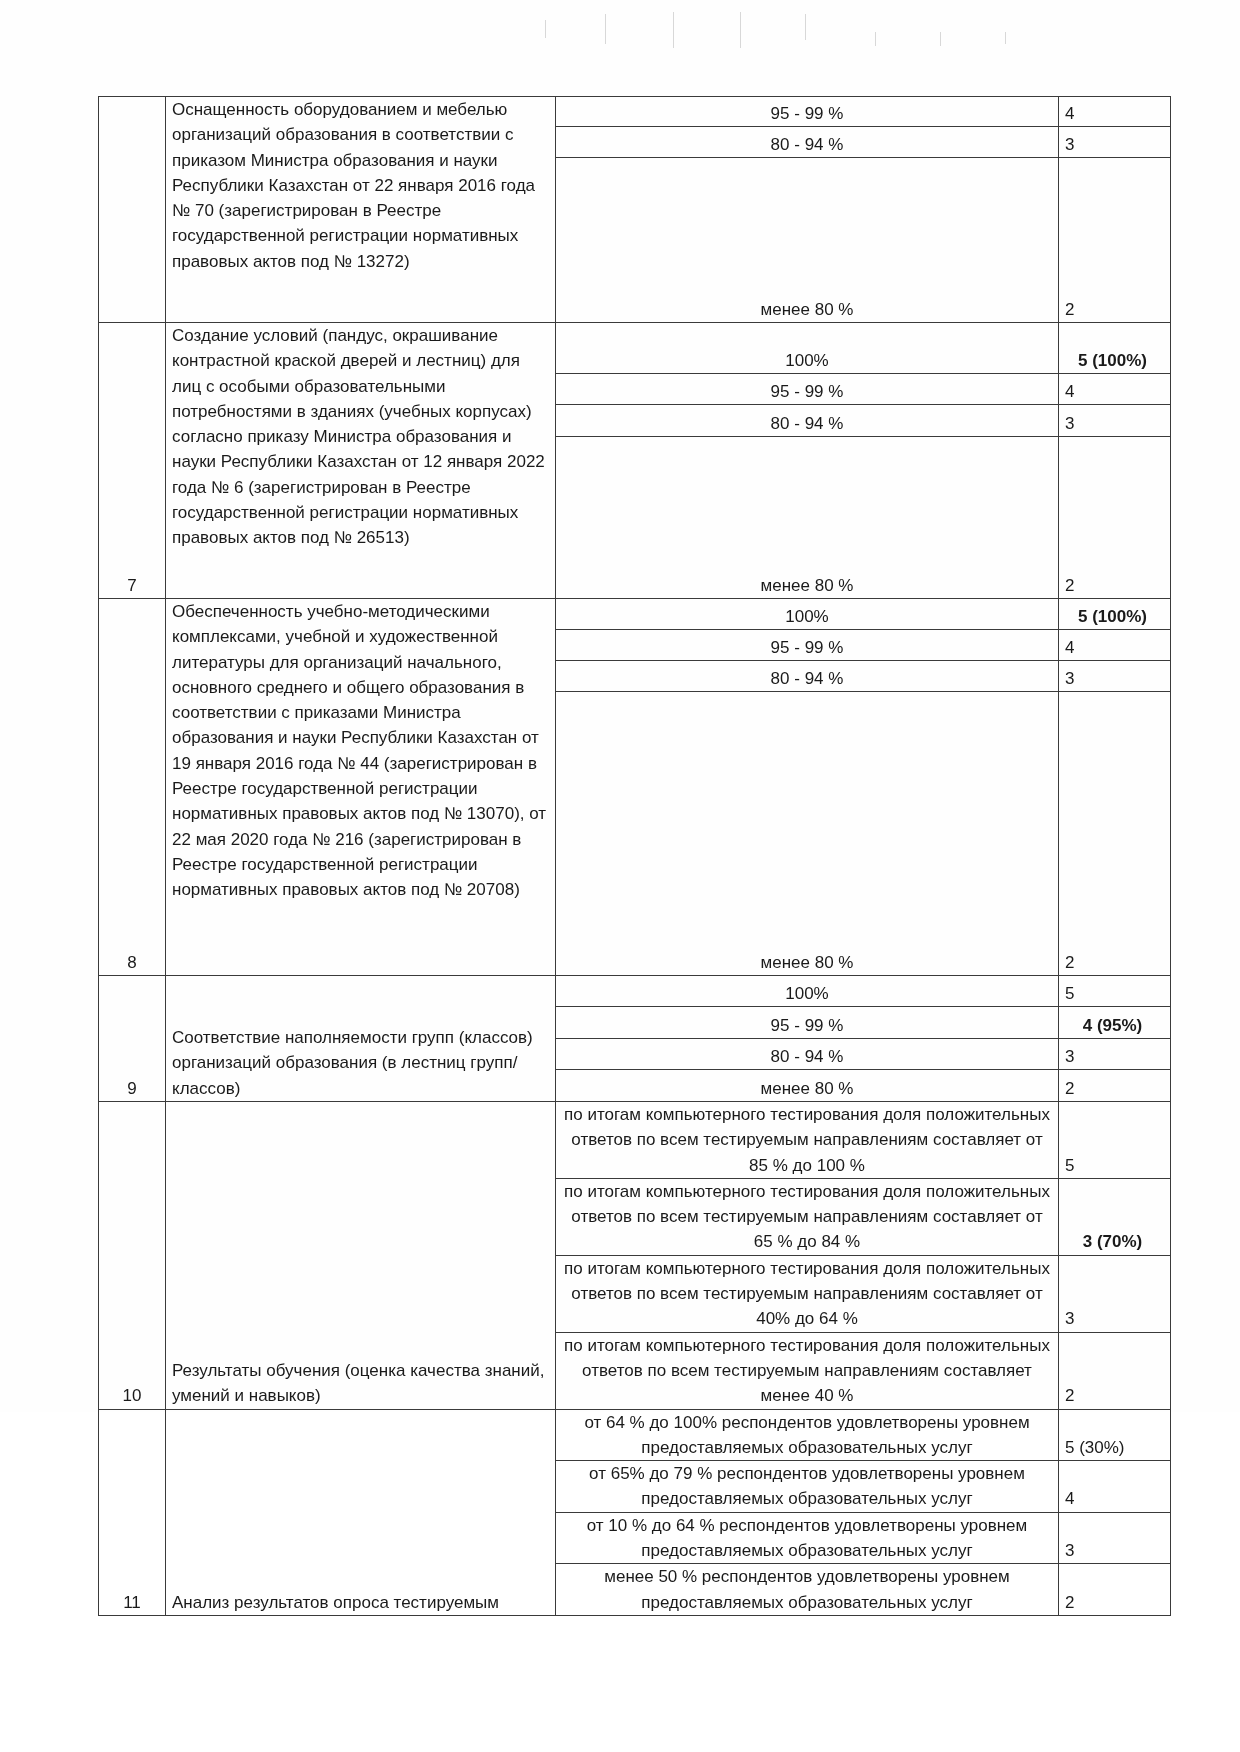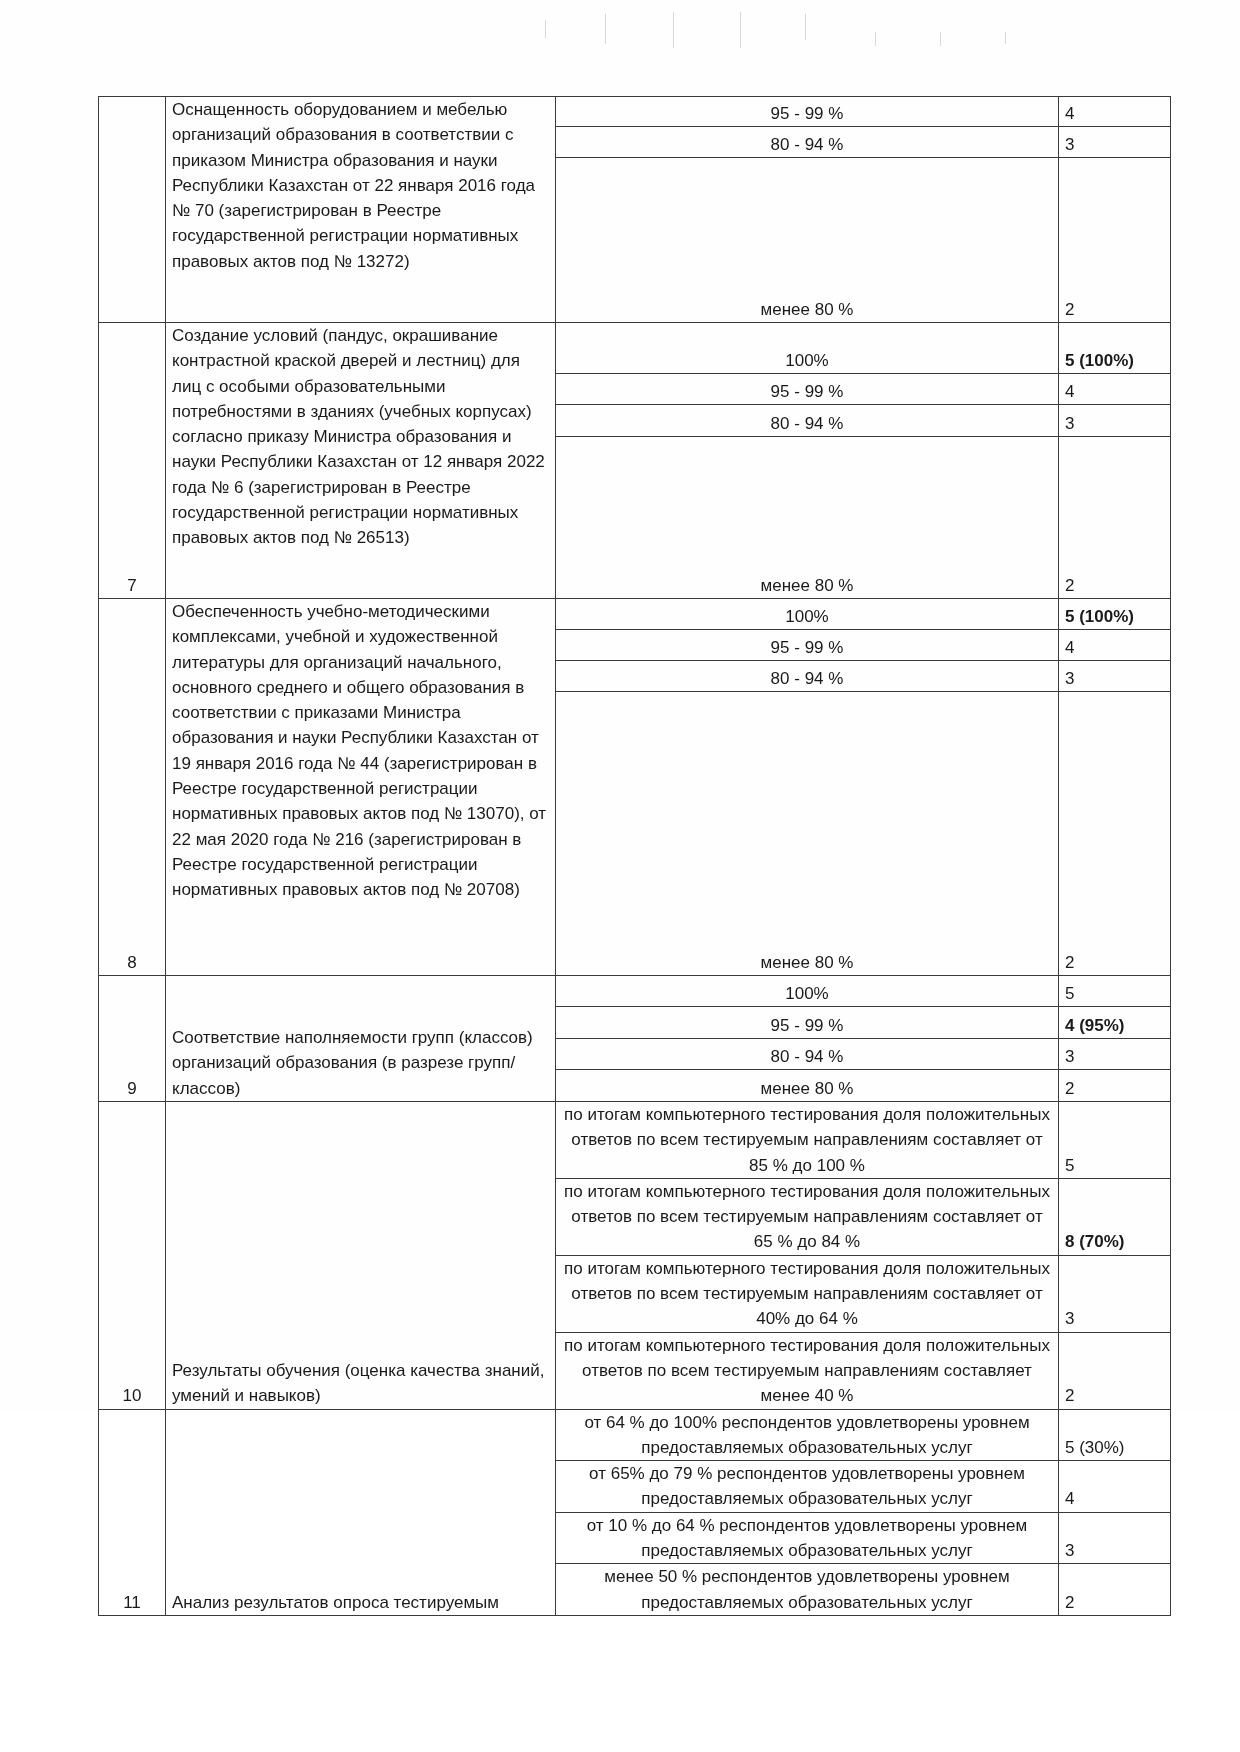--- a/index.html
+++ b/index.html
@@ -67,21 +67,21 @@
       text-align: center;
       padding-top: 2px;
       margin-top: 8px;
     }
     td.score {
       text-align: left;
       padding-left: 10px;
     }
     td.score.bold {
       font-weight: bold;
-      text-align: left;
+      text-align: center;
       padding-right: 10px;
     }
     .name-top { vertical-align: top !important; }
   </style>
 </head>
 <body>
 
 <div class="page">
   <div class="scan-noise">
     <span style="left:0;top:10px;height:18px"></span>
@@ -151,21 +151,21 @@
         <td class="range">80 - 94 %</td>
         <td class="score">3</td>
       </tr>
       <tr style="height:284px">
         <td class="range">менее 80 %</td>
         <td class="score">2</td>
       </tr>
 
       <tr style="height:31px">
         <td class="num" rowspan="4">9</td>
-        <td class="name" rowspan="4">Соответствие наполняемости групп (классов) организаций образования (в разрезе групп/классов)</td>
+        <td class="name" rowspan="4">Соответствие наполняемости групп (классов) организаций образования (в лестниц групп/классов)</td>
         <td class="range">100%</td>
         <td class="score">5</td>
       </tr>
       <tr style="height:32px">
         <td class="range">95 - 99 %</td>
         <td class="score bold">4 (95%)</td>
       </tr>
       <tr style="height:31px">
         <td class="range">80 - 94 %</td>
         <td class="score">3</td>
@@ -176,21 +176,21 @@
       </tr>
 
       <tr style="height:76px">
         <td class="num" rowspan="4">10</td>
         <td class="name" rowspan="4">Результаты обучения (оценка качества знаний, умений и навыков)</td>
         <td class="range">по итогам компьютерного тестирования доля положительных ответов по всем тестируемым направлениям составляет от 85 % до 100 %</td>
         <td class="score">5</td>
       </tr>
       <tr style="height:76px">
         <td class="range">по итогам компьютерного тестирования доля положительных ответов по всем тестируемым направлениям составляет от 65 % до 84 %</td>
-        <td class="score bold">8 (70%)</td>
+        <td class="score bold">3 (70%)</td>
       </tr>
       <tr style="height:76px">
         <td class="range">по итогам компьютерного тестирования доля положительных ответов по всем тестируемым направлениям составляет от 40% до 64 %</td>
         <td class="score">3</td>
       </tr>
       <tr style="height:76px">
         <td class="range">по итогам компьютерного тестирования доля положительных ответов по всем тестируемым направлениям составляет менее 40 %</td>
         <td class="score">2</td>
       </tr>
 

